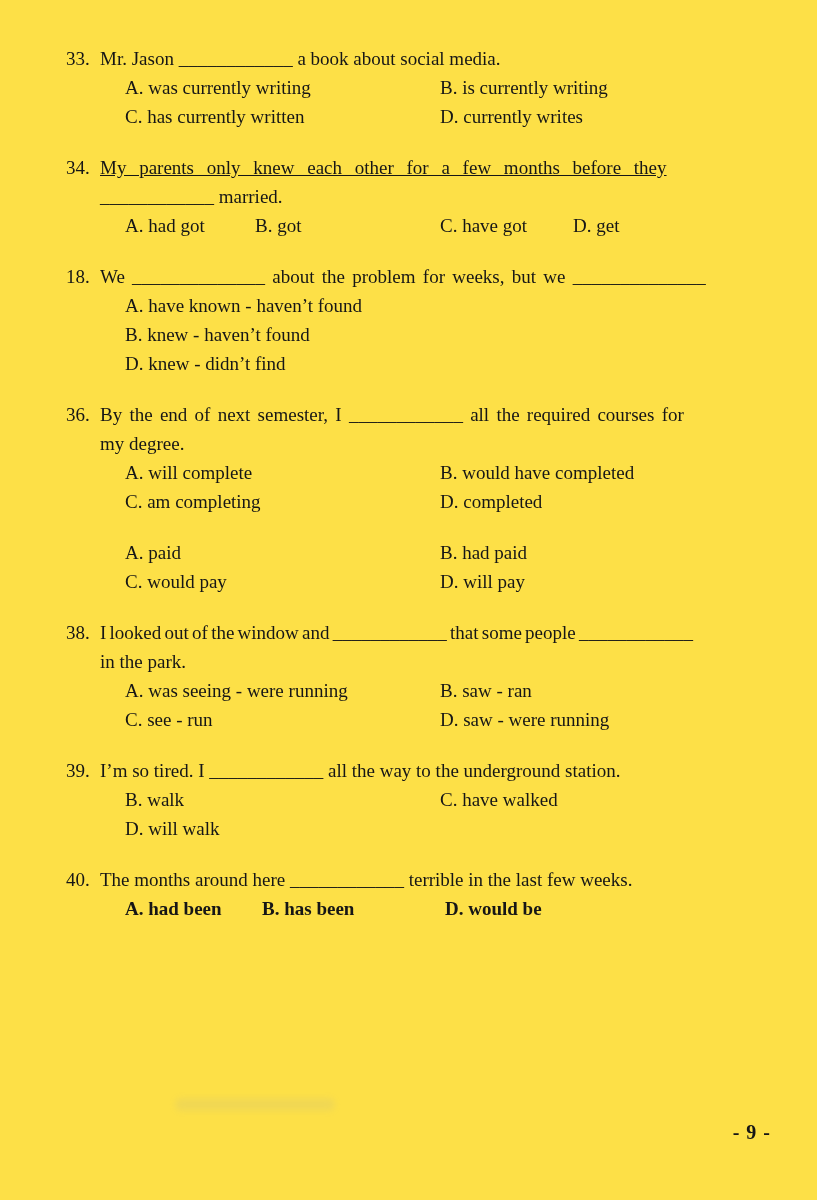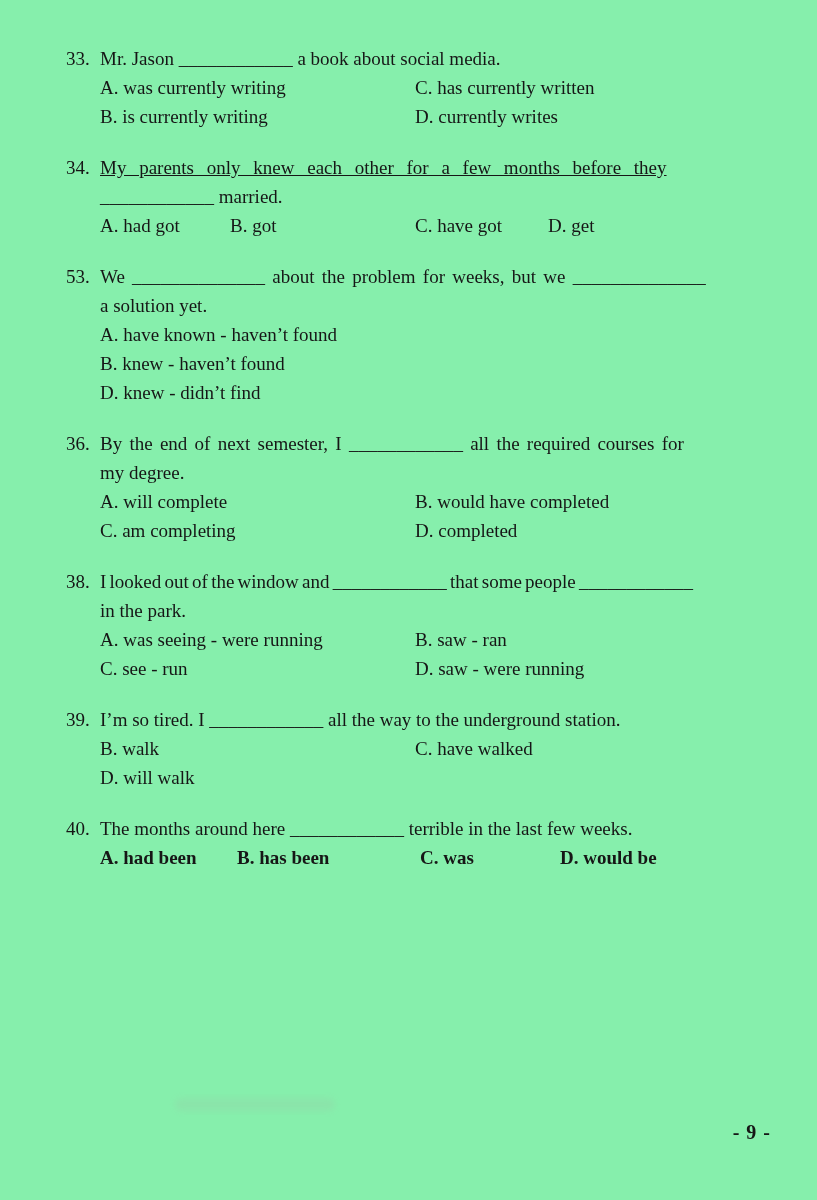--- a/index.html
+++ b/index.html
@@ -2,33 +2,33 @@
 <html><head>
 <meta charset="utf-8">
 <style>
   html, body { margin: 0; padding: 0; }
   body { background: #d9d9d6; }
   .page {
     position: relative;
     width: 817px;
     height: 1200px;
     margin: 0 auto;
-    background: #86efac;
+    background: #fde047;
     font-family: "Liberation Serif", "DejaVu Serif", serif;
     font-size: 19px;
     line-height: 29px;
     color: #161616;
     box-sizing: border-box;
     padding: 44px 50px 0 66px;
     overflow: hidden;
   }
   .q { margin-bottom: 22px; padding-left: 34px; }
   .stem { white-space: nowrap; }
   .qnum { display: inline-block; width: 34px; margin-left: -34px; }
-  .opts { }
+  .opts { margin-left: 25px; }
   .grid2 { display: grid; grid-template-columns: 315px auto; }
   .row34 { display: grid; grid-template-columns: 130px 185px 133px auto; }
   .row40 { display: grid; grid-template-columns: 137px 183px 140px auto; font-weight: bold; }
   .col1 .opt { display: block; }
   .justify { word-spacing: 8px; text-decoration: underline; }
   .wide { word-spacing: 2.5px; }
   .tight { word-spacing: -1.5px; }
   .pageno {
     position: absolute;
     right: 46px;
@@ -51,59 +51,64 @@
 </style>
 </head>
 <body>
 
 <div class="page">
 
   <div class="q">
     <div class="stem"><span class="qnum">33.</span><span>Mr. Jason ____________ a book about social media.</span></div>
     <div class="opts grid2">
       <span class="opt">A. was currently writing</span>
+      <span class="opt">B. is currently writing</span>
       <span class="opt">C. has currently written</span>
-      <span class="opt">B. is currently writing</span>
       <span class="opt">D. currently writes</span>
     </div>
   </div>
 
   <div class="q">
     <div class="stem justify"><span class="qnum">34.</span><span>My parents only knew each other for a few months before they</span></div>
     <div class="stem">____________ married.</div>
     <div class="opts row34">
       <span class="opt">A. had got</span>
       <span class="opt">B. got</span>
       <span class="opt">C. have got</span>
       <span class="opt">D. get</span>
     </div>
   </div>
 
   <div class="q">
-    <div class="stem wide"><span class="qnum">53.</span><span>We ______________ about the problem for weeks, but we ______________</span></div>
-    <div class="stem">a solution yet.</div>
+    <div class="stem wide"><span class="qnum">18.</span><span>We ______________ about the problem for weeks, but we ______________</span></div>
     <div class="opts col1">
       <span class="opt">A. have known - haven’t found</span>
       <span class="opt">B. knew - haven’t found</span>
       <span class="opt">D. knew - didn’t find</span>
     </div>
   </div>
 
   <div class="q">
     <div class="stem wide"><span class="qnum">36.</span><span>By the end of next semester, I ____________ all the required courses for</span></div>
     <div class="stem">my degree.</div>
     <div class="opts grid2">
       <span class="opt">A. will complete</span>
       <span class="opt">B. would have completed</span>
       <span class="opt">C. am completing</span>
       <span class="opt">D. completed</span>
     </div>
   </div>
 
   <div class="q">
+    <div class="opts grid2">
+      <span class="opt">A. paid</span>
+      <span class="opt">B. had paid</span>
+      <span class="opt">C. would pay</span>
+      <span class="opt">D. will pay</span>
+    </div>
   </div>
 
   <div class="q">
     <div class="stem tight"><span class="qnum">38.</span><span>I looked out of the window and ____________ that some people ____________</span></div>
     <div class="stem">in the park.</div>
     <div class="opts grid2">
       <span class="opt">A. was seeing - were running</span>
       <span class="opt">B. saw - ran</span>
       <span class="opt">C. see - run</span>
       <span class="opt">D. saw - were running</span>
@@ -117,21 +122,20 @@
       <span class="opt">C. have walked</span>
       <span class="opt">D. will walk</span>
     </div>
   </div>
 
   <div class="q">
     <div class="stem"><span class="qnum">40.</span><span>The months around here ____________ terrible in the last few weeks.</span></div>
     <div class="opts row40">
       <span class="opt">A. had been</span>
       <span class="opt">B. has been</span>
-      <span class="opt">C. was</span>
       <span class="opt">D. would be</span>
     </div>
   </div>
 
   <div class="smudge"></div>
 
   <div class="pageno">- 9 -</div>
 
 </div>
 

